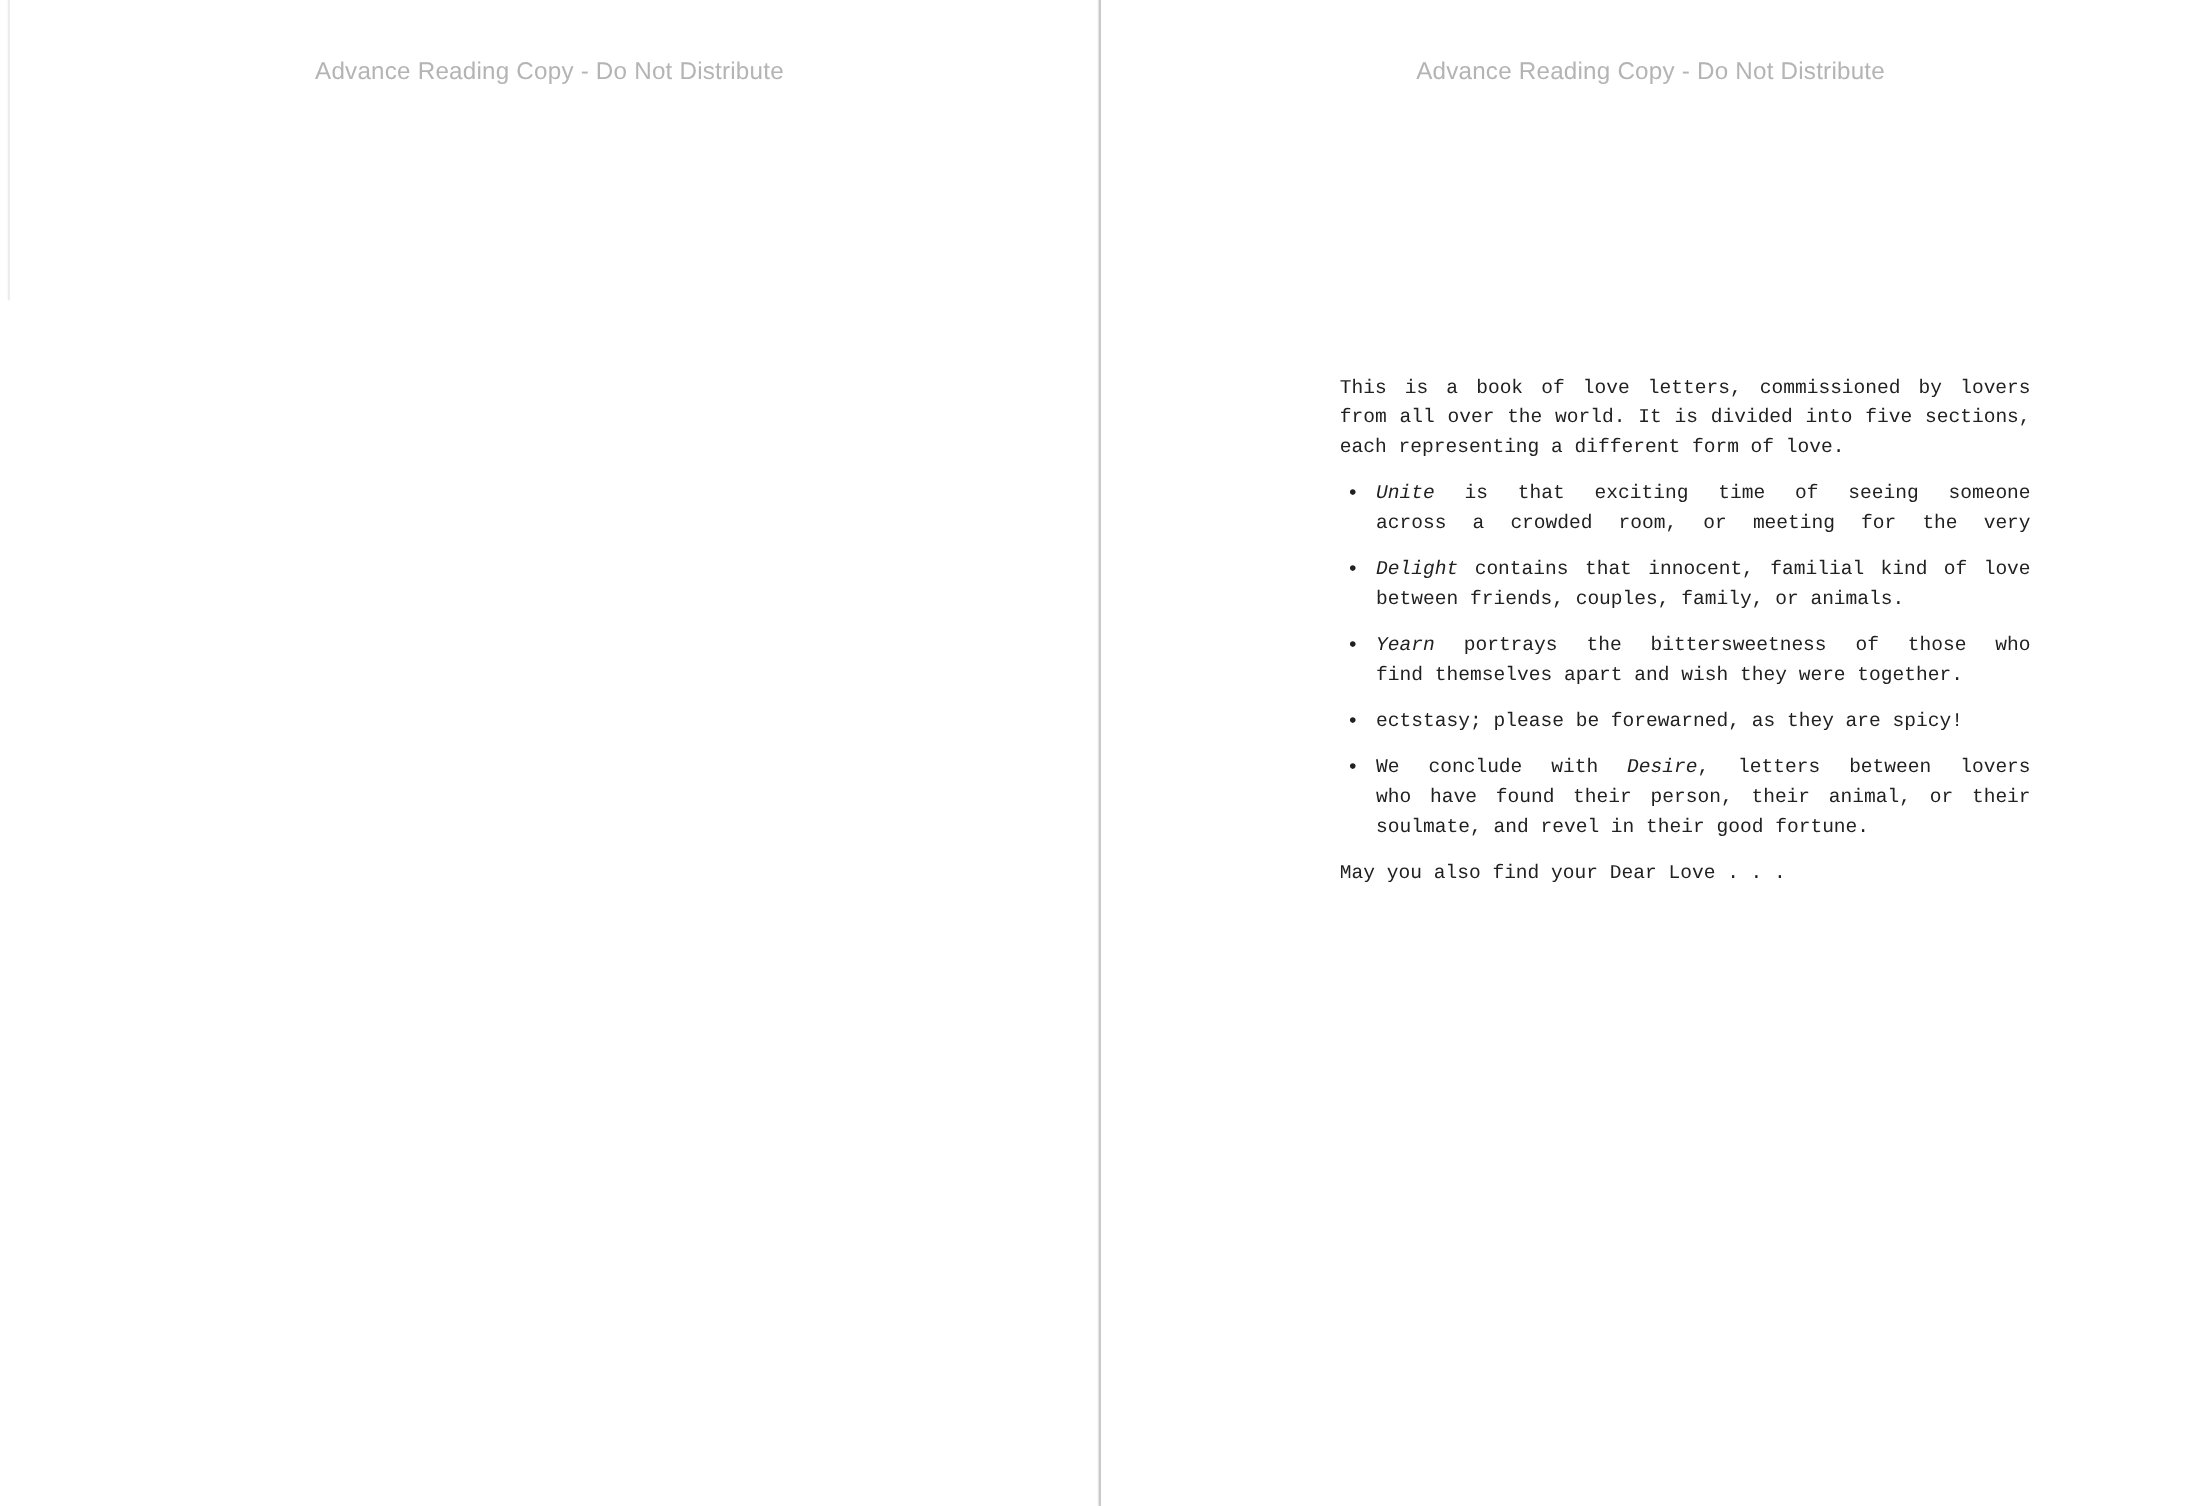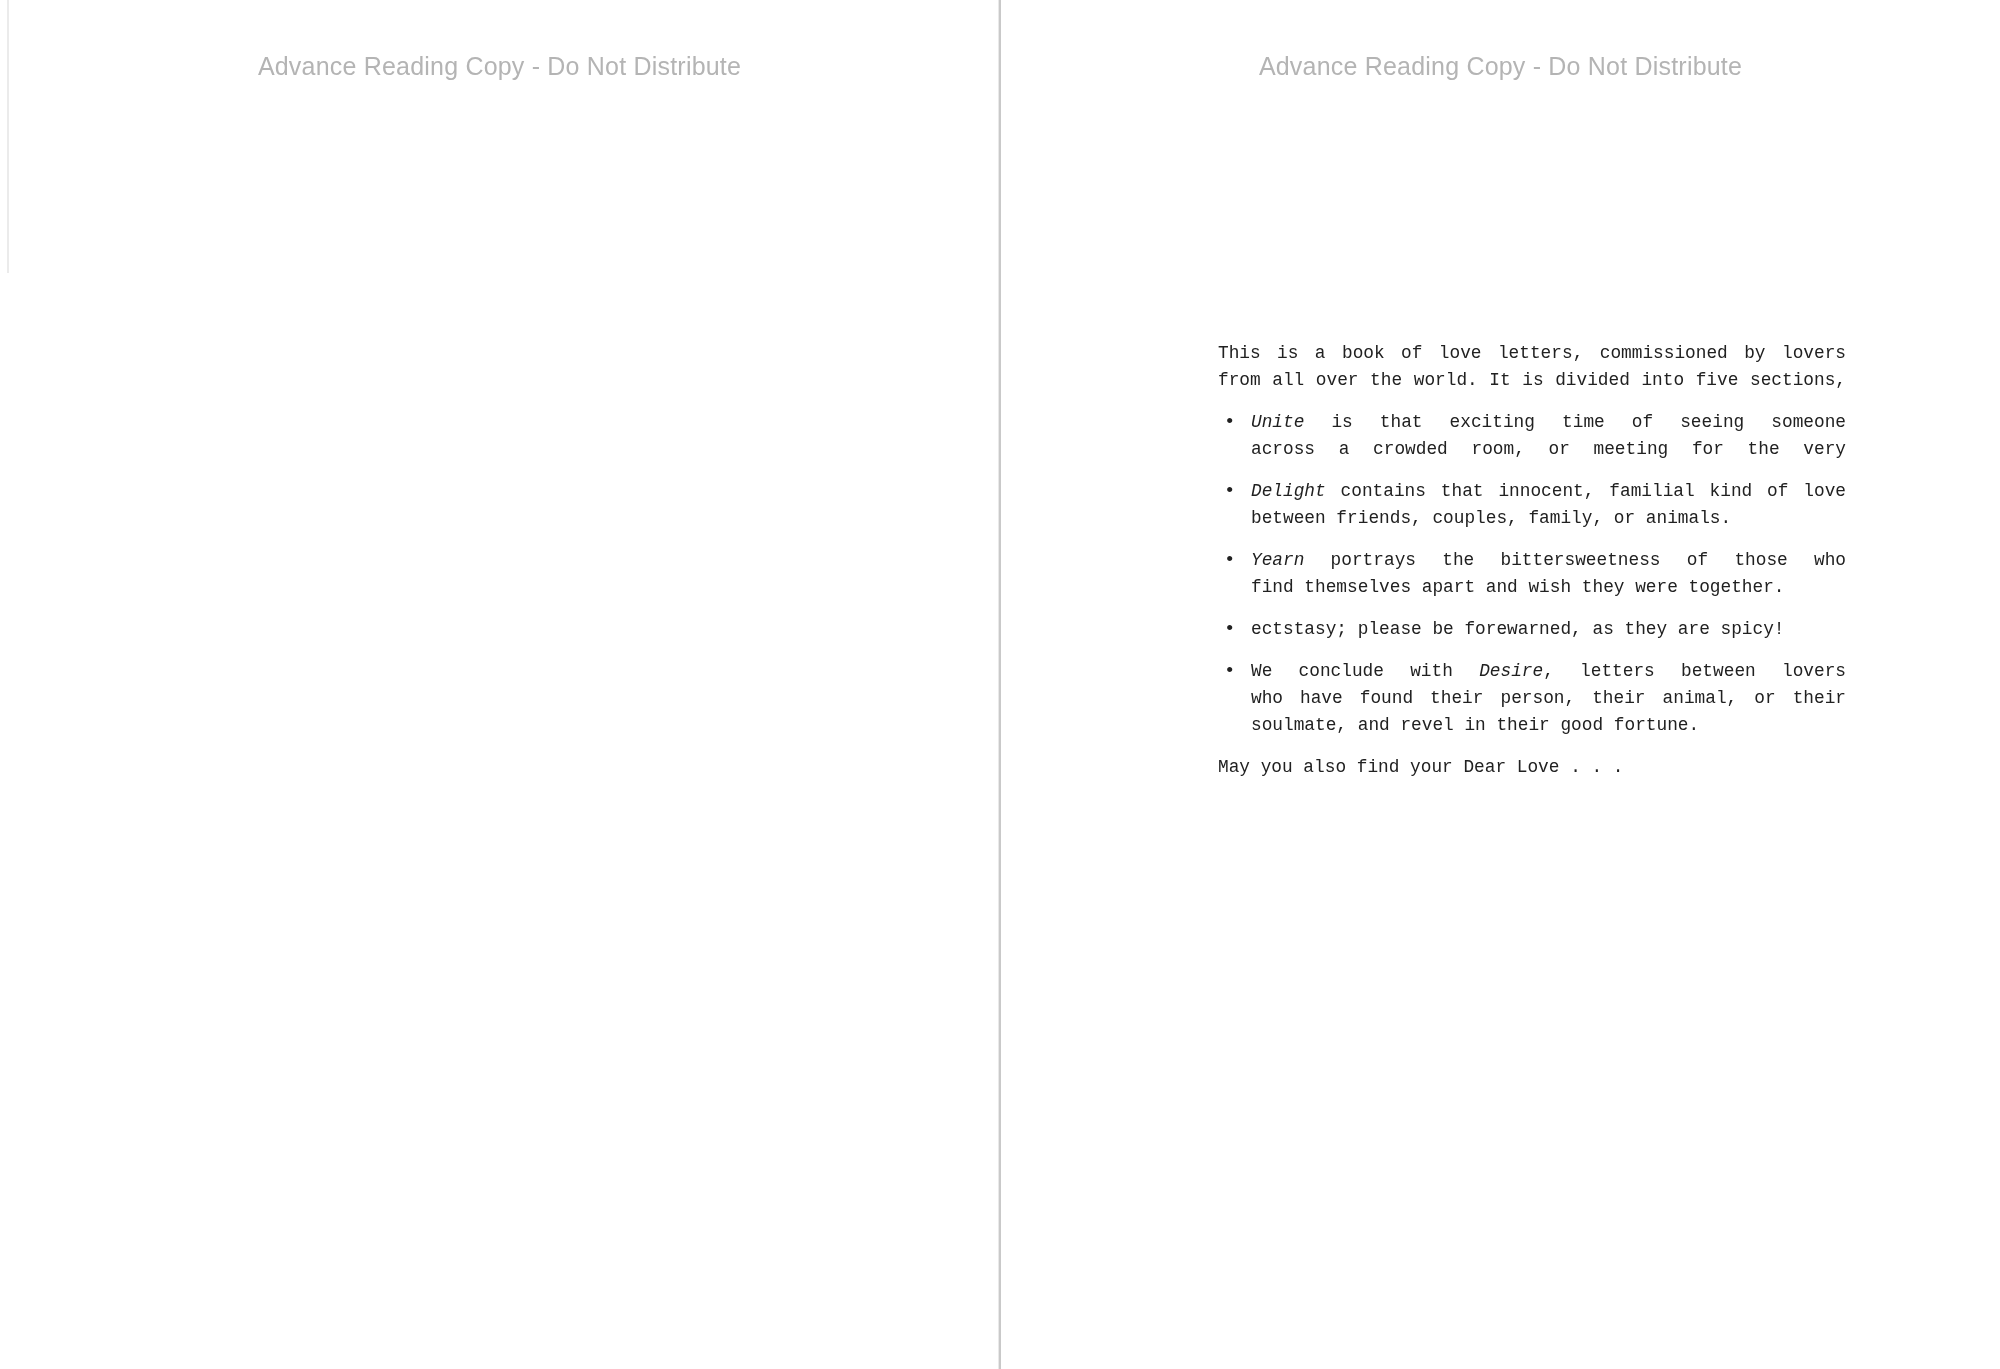--- a/index.html
+++ b/index.html
@@ -15,21 +15,21 @@
   .page.left  { left: 0; width: 999px; }
   .page.right { left: 1001px; width: 999px; }
 
   .watermark {
     position: absolute;
     top: 52px;
     left: 0;
     width: 100%;
     text-align: center;
     font-family: "Liberation Sans", sans-serif;
-    font-size: 25px;
+    font-size: 22px;
     letter-spacing: 0.2px;
     color: #b4b4b4;
     white-space: nowrap;
   }
 
   .page-edge-line {
     position: absolute;
     left: 7px;
     top: 0;
     width: 2px;
@@ -81,20 +81,21 @@
   </div>
 
   <div class="gutter"></div>
 
   <div class="page right">
     <div class="watermark">Advance Reading Copy - Do Not Distribute</div>
     <div class="content" id="content">
         <div class="block paragraph">
           <div class="ln stretch">This is a book of love letters, commissioned by lovers</div>
           <div class="ln stretch">from all over the world. It is divided into five sections,</div>
+          <div class="ln">each representing a different form of love.</div>
         </div>
         <div class="block bullet">
           <span class="bullet-dot">•</span>
           <div class="ln stretch"><em>Unite</em> is that exciting time of seeing someone</div>
           <div class="ln stretch">across a crowded room, or meeting for the very</div>
         </div>
         <div class="block bullet">
           <span class="bullet-dot">•</span>
           <div class="ln stretch"><em>Delight</em> contains that innocent, familial kind of love</div>
           <div class="ln">between friends, couples, family, or animals.</div>

